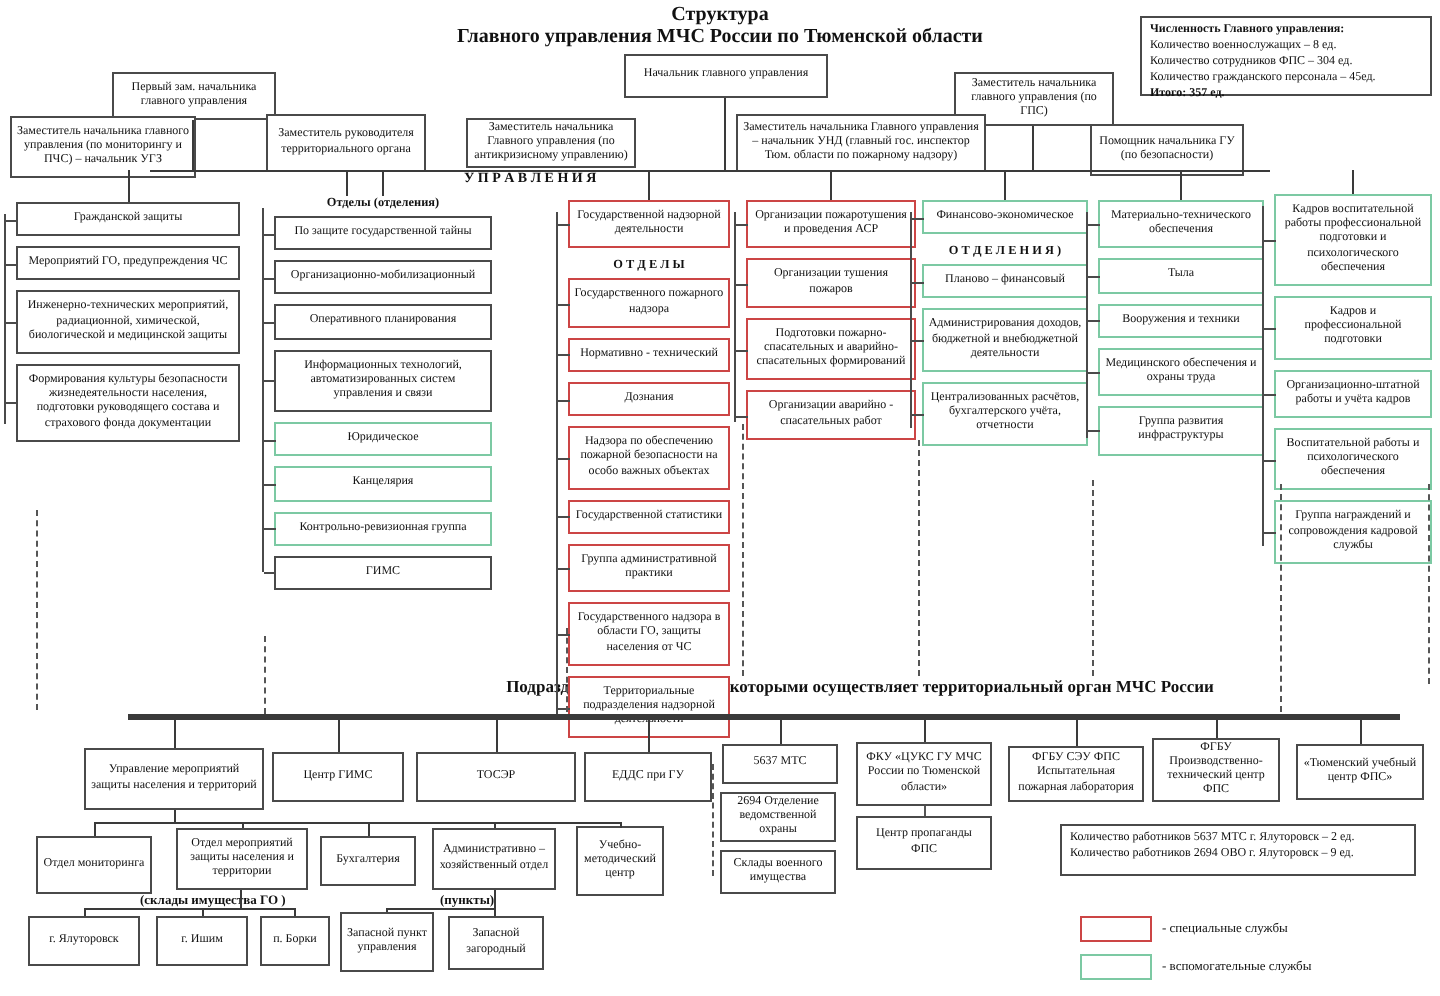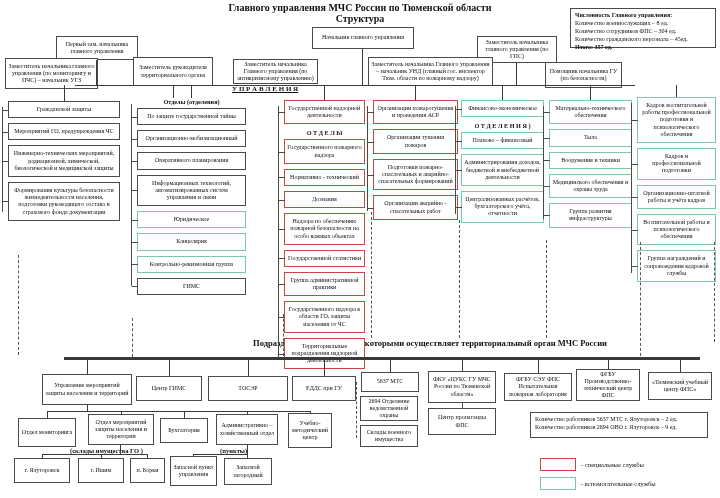--- a/index.html
+++ b/index.html
@@ -22,35 +22,35 @@
   .note{position:absolute;border:1px solid #4a4a4a;font-size:6px;line-height:1.35;padding:2px 4px;box-sizing:border-box;background:#fff;}
   .legend-row{display:flex;align-items:center;margin-bottom:6px;}
   .sw{width:34px;height:11px;border:1px solid;background:#fff;margin-right:5px;}
   .legend-row span{font-size:6.5px;}
 </style>
 </head>
 <body>
 
 <div id="canvas">
   <div class="title">
+    <div>Структура</div>
     <div>Главного управления МЧС России по Тюменской области</div>
-    <div>Структура</div>
   </div>
 
   <div class="note" style="left:570px;top:8px;width:146px;height:40px;text-align:left;">
     <div style="font-weight:bold;">Численность Главного управления:</div>
     <div id="headcount-lines">
         <div>Количество военнослужащих – 8 ед.</div>
         <div>Количество сотрудников ФПС – 304 ед.</div>
         <div>Количество гражданского персонала – 45ед.</div>
       </div>
     <div style="font-weight:bold;">Итого: 357 ед.</div>
   </div>
 
-  <div class="lbl" style="left:232px;top:85px;font-size:7px;text-decoration:underline;">У  П  Р  А  В  Л  Е  Н  И  Я</div>
+  <div class="lbl" style="left:232px;top:85px;font-size:7px;">У  П  Р  А  В  Л  Е  Н  И  Я</div>
 
   <div class="lbl" style="left:160px;top:338px;width:540px;text-align:center;font-size:8.5px;white-space:normal;">Подразделения, руководство которыми осуществляет территориальный орган МЧС России</div>
 
   <div class="lbl" style="left:70px;top:447px;font-size:6.5px;">(склады имущества ГО )</div>
   <div class="lbl" style="left:220px;top:447px;font-size:6.5px;">(пункты)</div>
 
   <div class="note" style="left:530px;top:412px;width:178px;height:26px;text-align:left;">
     <div>Количество работников 5637 МТС г. Ялуторовск – 2 ед.</div>
     <div>Количество работников 2694 ОВО г. Ялуторовск – 9 ед.</div>
   </div>

